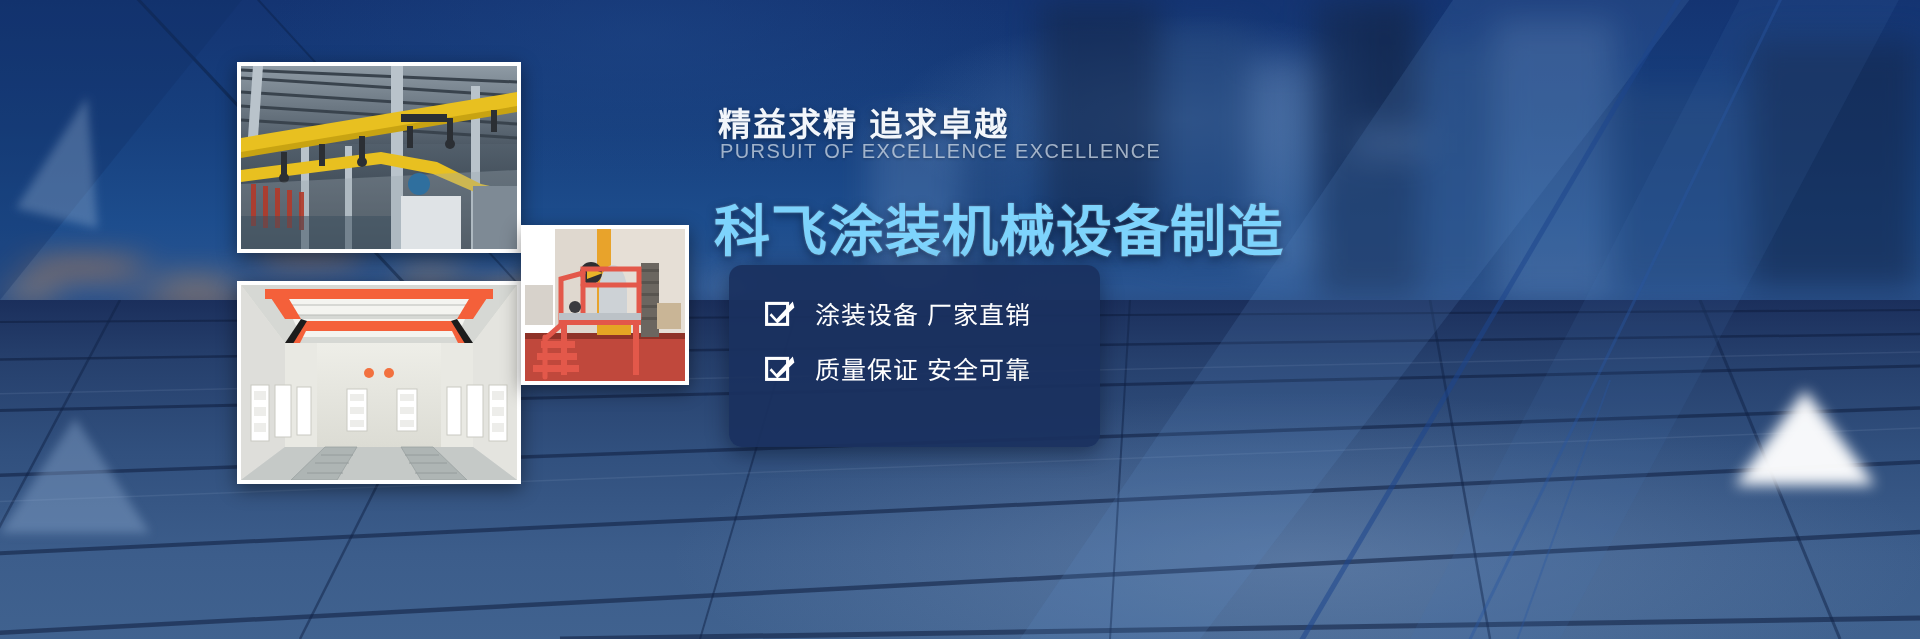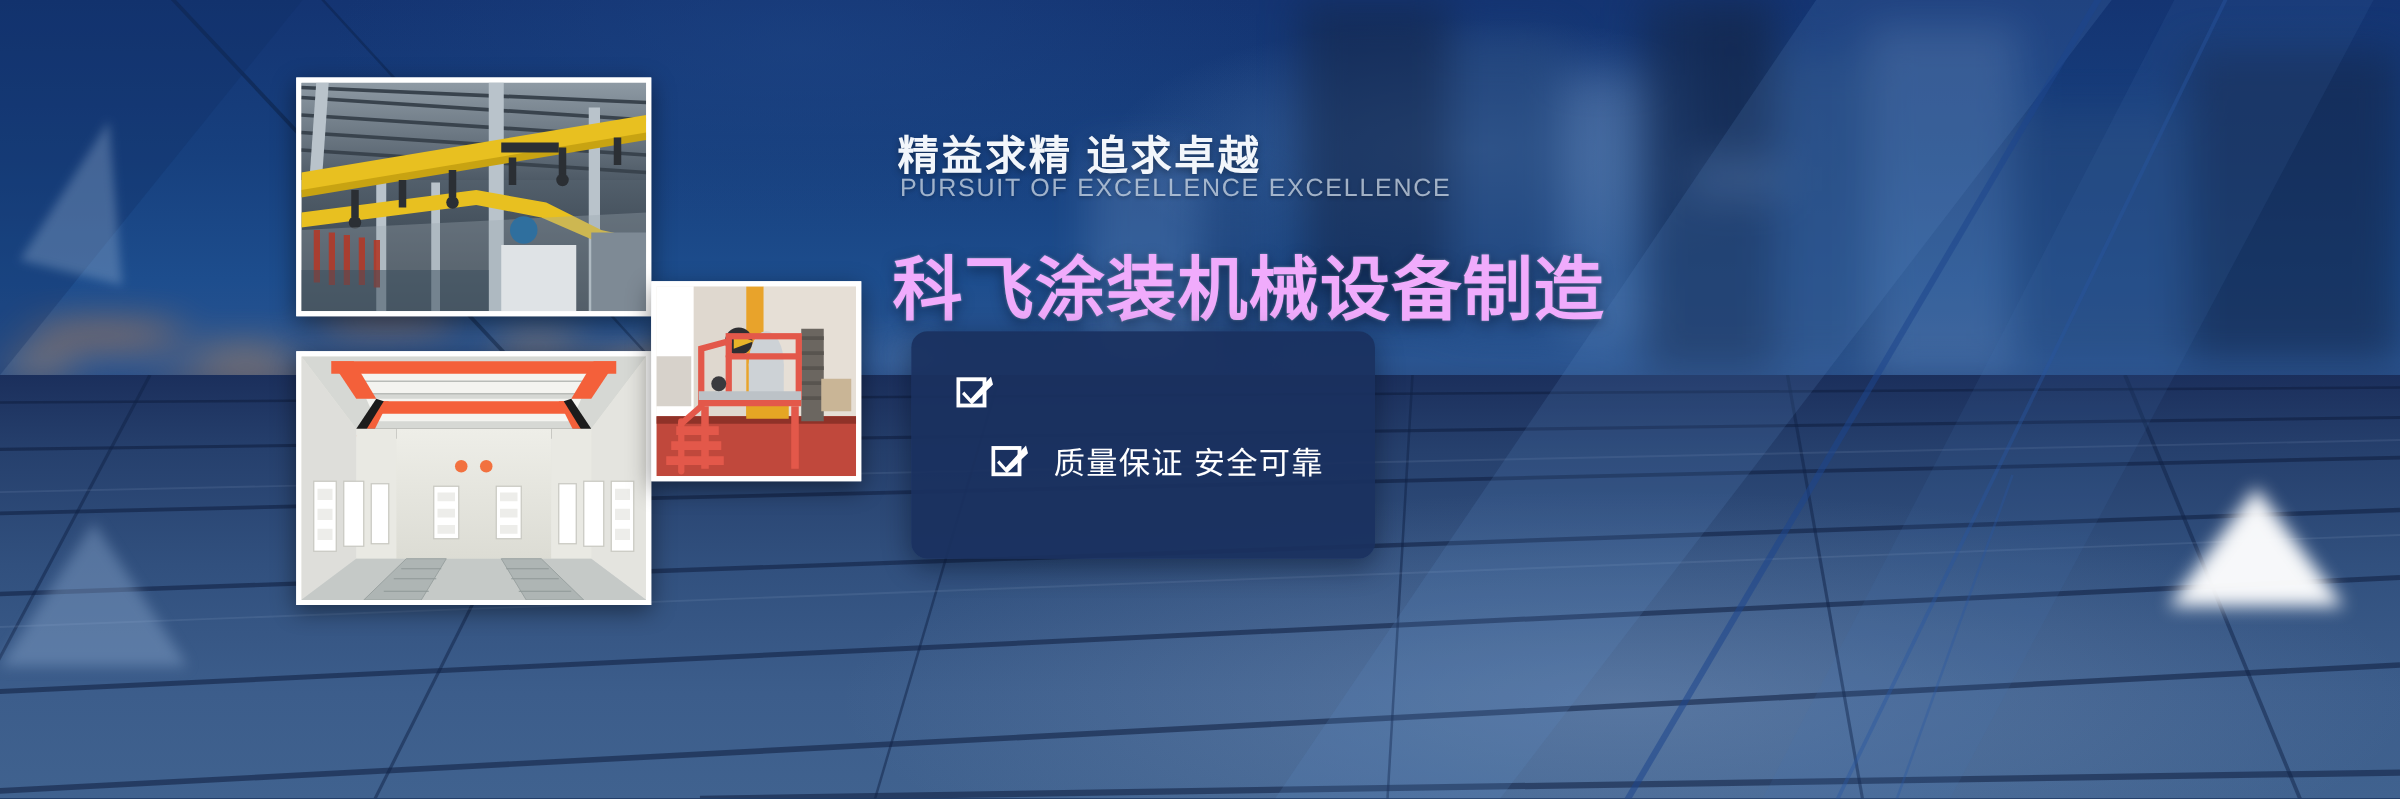--- a/index.html
+++ b/index.html
@@ -90,35 +90,35 @@
     white-space:nowrap;
   }
   .slogan-en{
     position:absolute;left:720px;top:140px;
     font-size:20px;letter-spacing:1.4px;color:rgba(214,224,237,.72);
     font-weight:500;white-space:nowrap;
     text-shadow:0 1px 3px rgba(0,0,0,.25);
   }
   .main-title{
     position:absolute;left:714px;top:186px;
-    font-size:56px;font-weight:bold;letter-spacing:1px;color:#f0abfc;
+    font-size:56px;font-weight:bold;letter-spacing:1px;color:#7dd3fc;
     white-space:nowrap;
     text-shadow:0 3px 10px rgba(4,16,40,.55), 0 0 2px rgba(255,255,255,.5);
   }
 
   
   .feature-card{
     position:absolute;left:729px;top:265px;width:371px;height:182px;
     background:rgba(26,48,95,.93);
     border-radius:13px;
     box-shadow:0 6px 22px rgba(2,10,30,.45);
   }
   .feature-list{position:absolute;left:36px;top:26px;}
   .feature-row{display:flex;align-items:center;height:44px;margin-bottom:11px;}
-  .feature-row:last-child{margin-bottom:0;margin-left:28px;}
+  .feature-row:last-child{margin-bottom:0;}
   .check-icon{width:30px;height:30px;flex:0 0 30px;margin-right:20px;position:relative;}
   .feature-text{
     font-size:25px;color:#ffffff;letter-spacing:1px;white-space:nowrap;font-weight:500;
   }
 </style>
 </head>
 <body>
 
 <div class="banner">
 
@@ -419,20 +419,21 @@
   <div class="feature-card">
     <div class="feature-list">
 
       <div class="feature-row">
         <span class="check-icon">
           <svg width="30" height="30" viewBox="0 0 30 30">
             <rect x="1.6" y="5.4" width="21" height="21" fill="none" stroke="#ffffff" stroke-width="3.1"></rect>
             <path d="M6.4 15.2 L11.6 21 L27.8 3.4 L29.4 9.6 L12.4 25.6 L4.6 17.2 Z" fill="#ffffff"></path>
           </svg>
         </span>
+        <span class="feature-text">涂装设备  厂家直销</span>
       </div>
 
 
       <div class="feature-row">
         <span class="check-icon">
           <svg width="30" height="30" viewBox="0 0 30 30">
             <rect x="1.6" y="5.4" width="21" height="21" fill="none" stroke="#ffffff" stroke-width="3.1"></rect>
             <path d="M6.4 15.2 L11.6 21 L27.8 3.4 L29.4 9.6 L12.4 25.6 L4.6 17.2 Z" fill="#ffffff"></path>
           </svg>
         </span>

